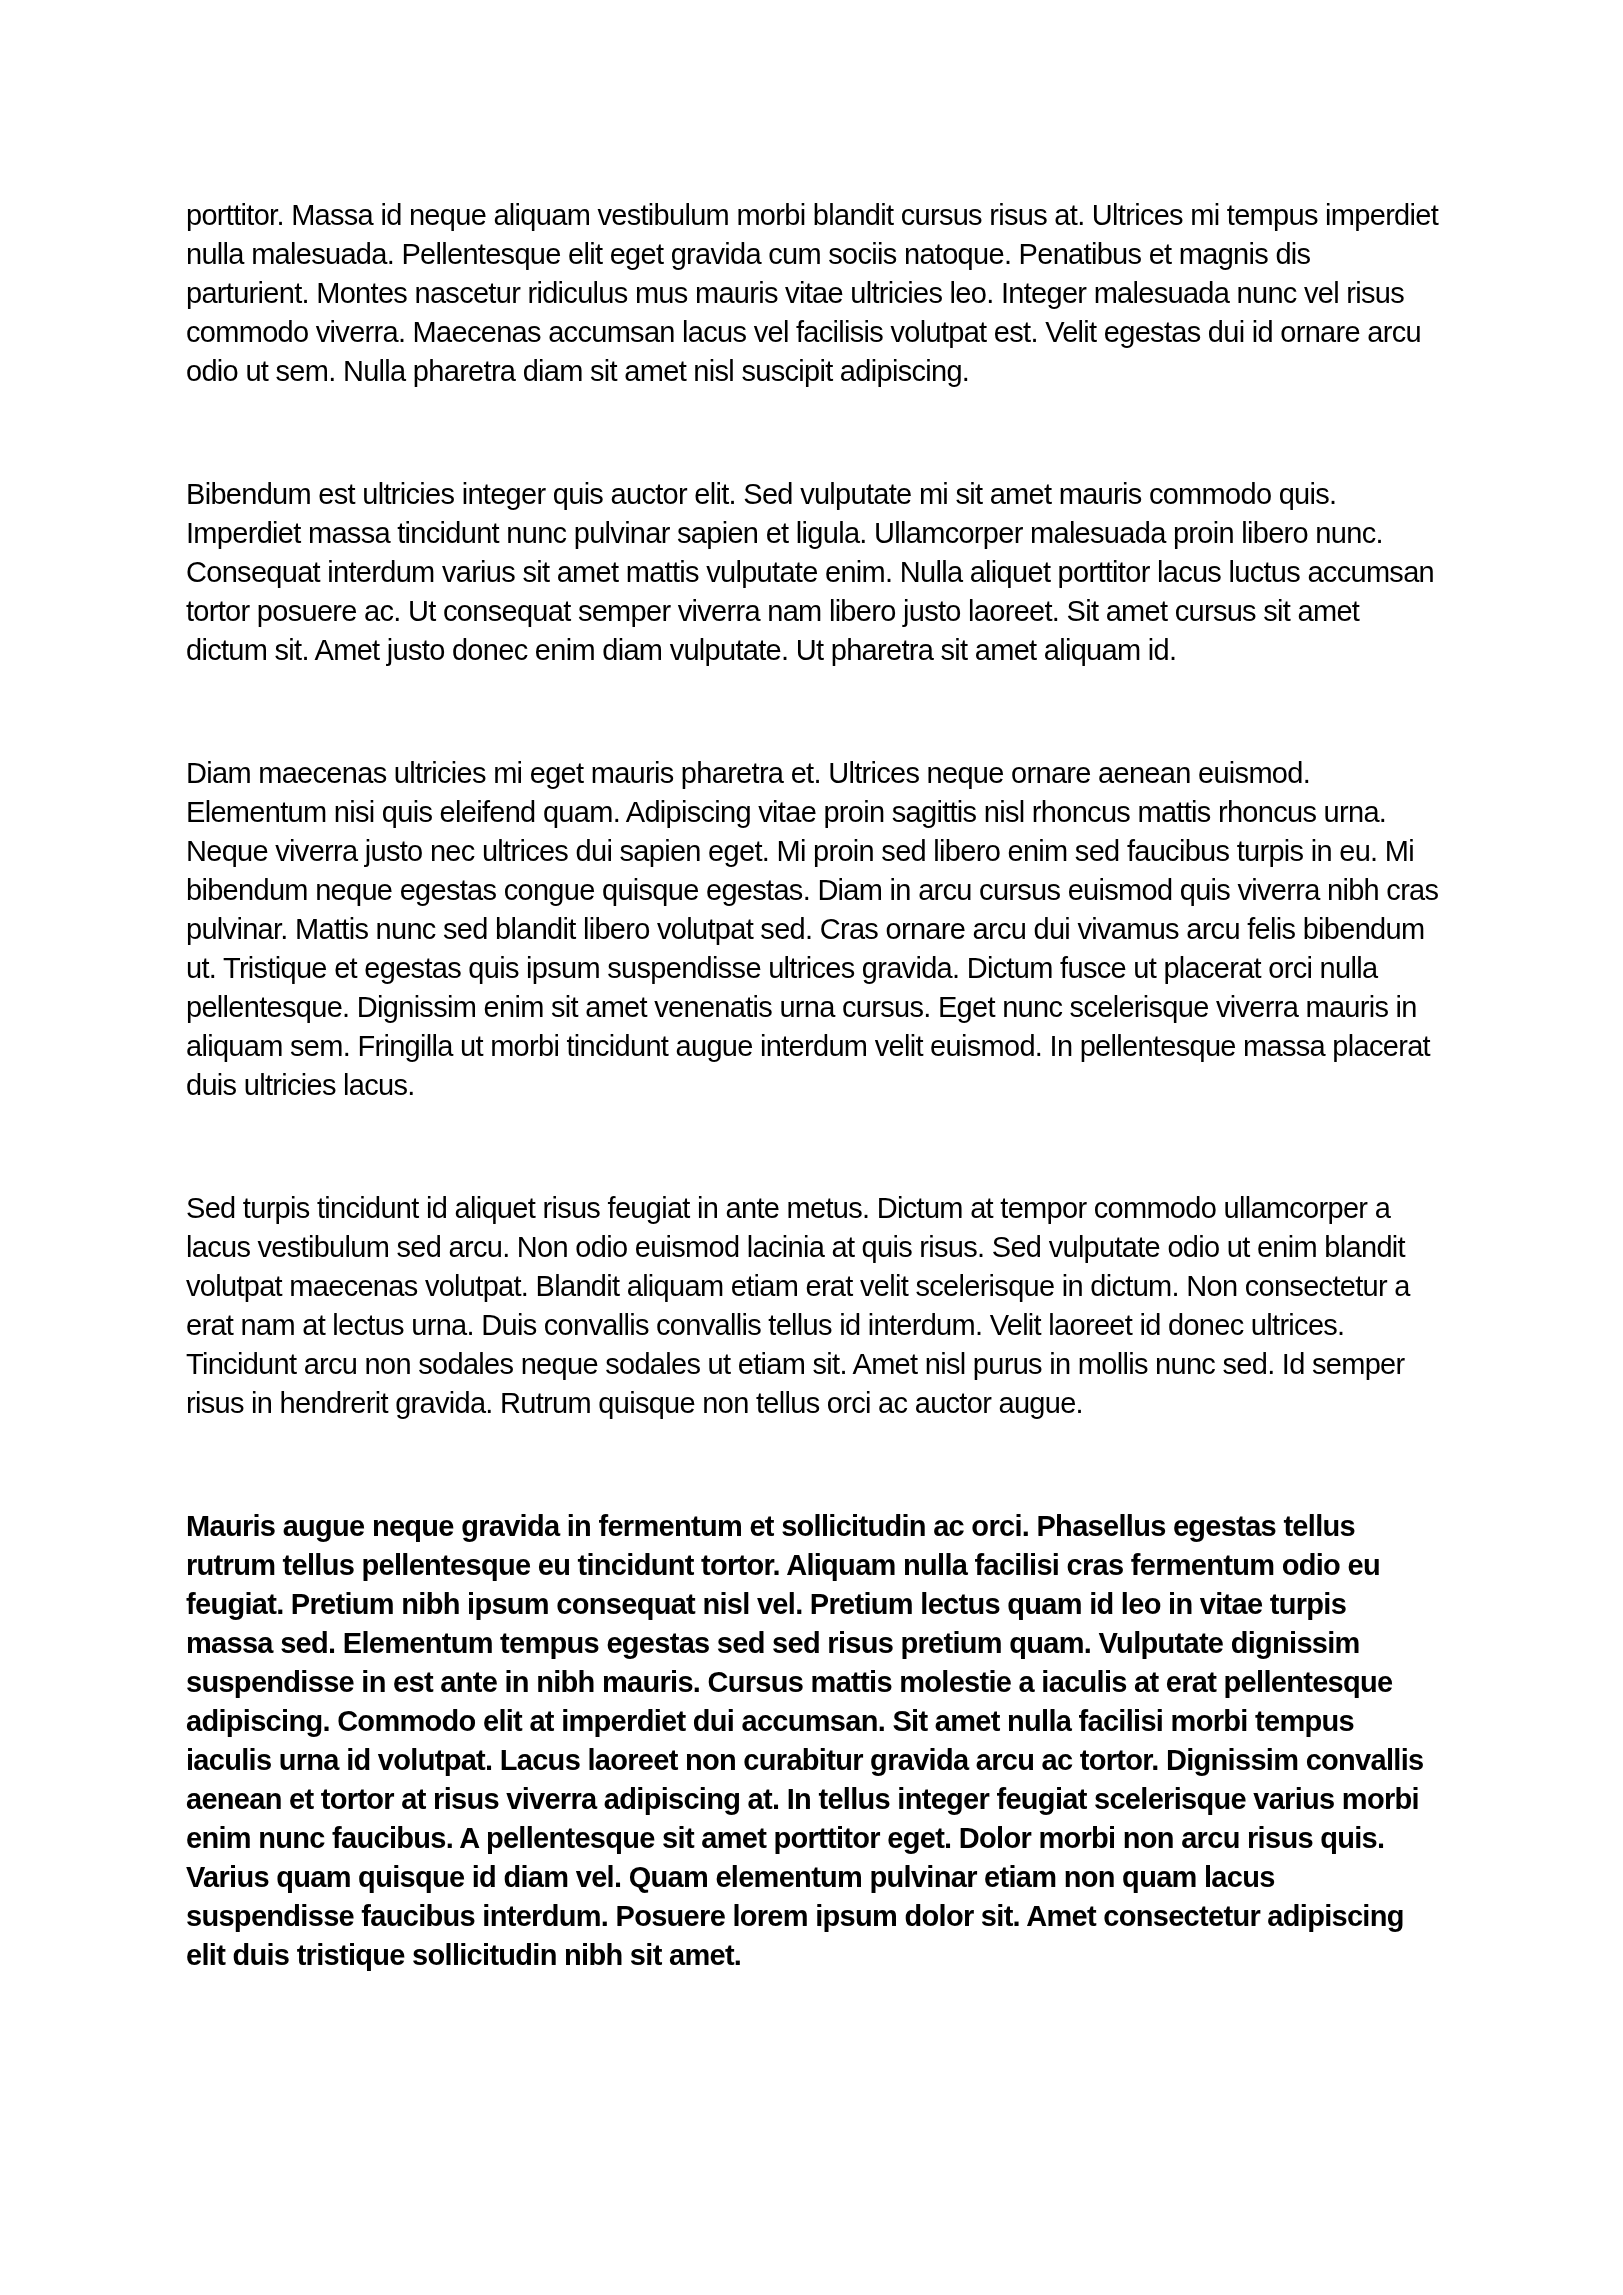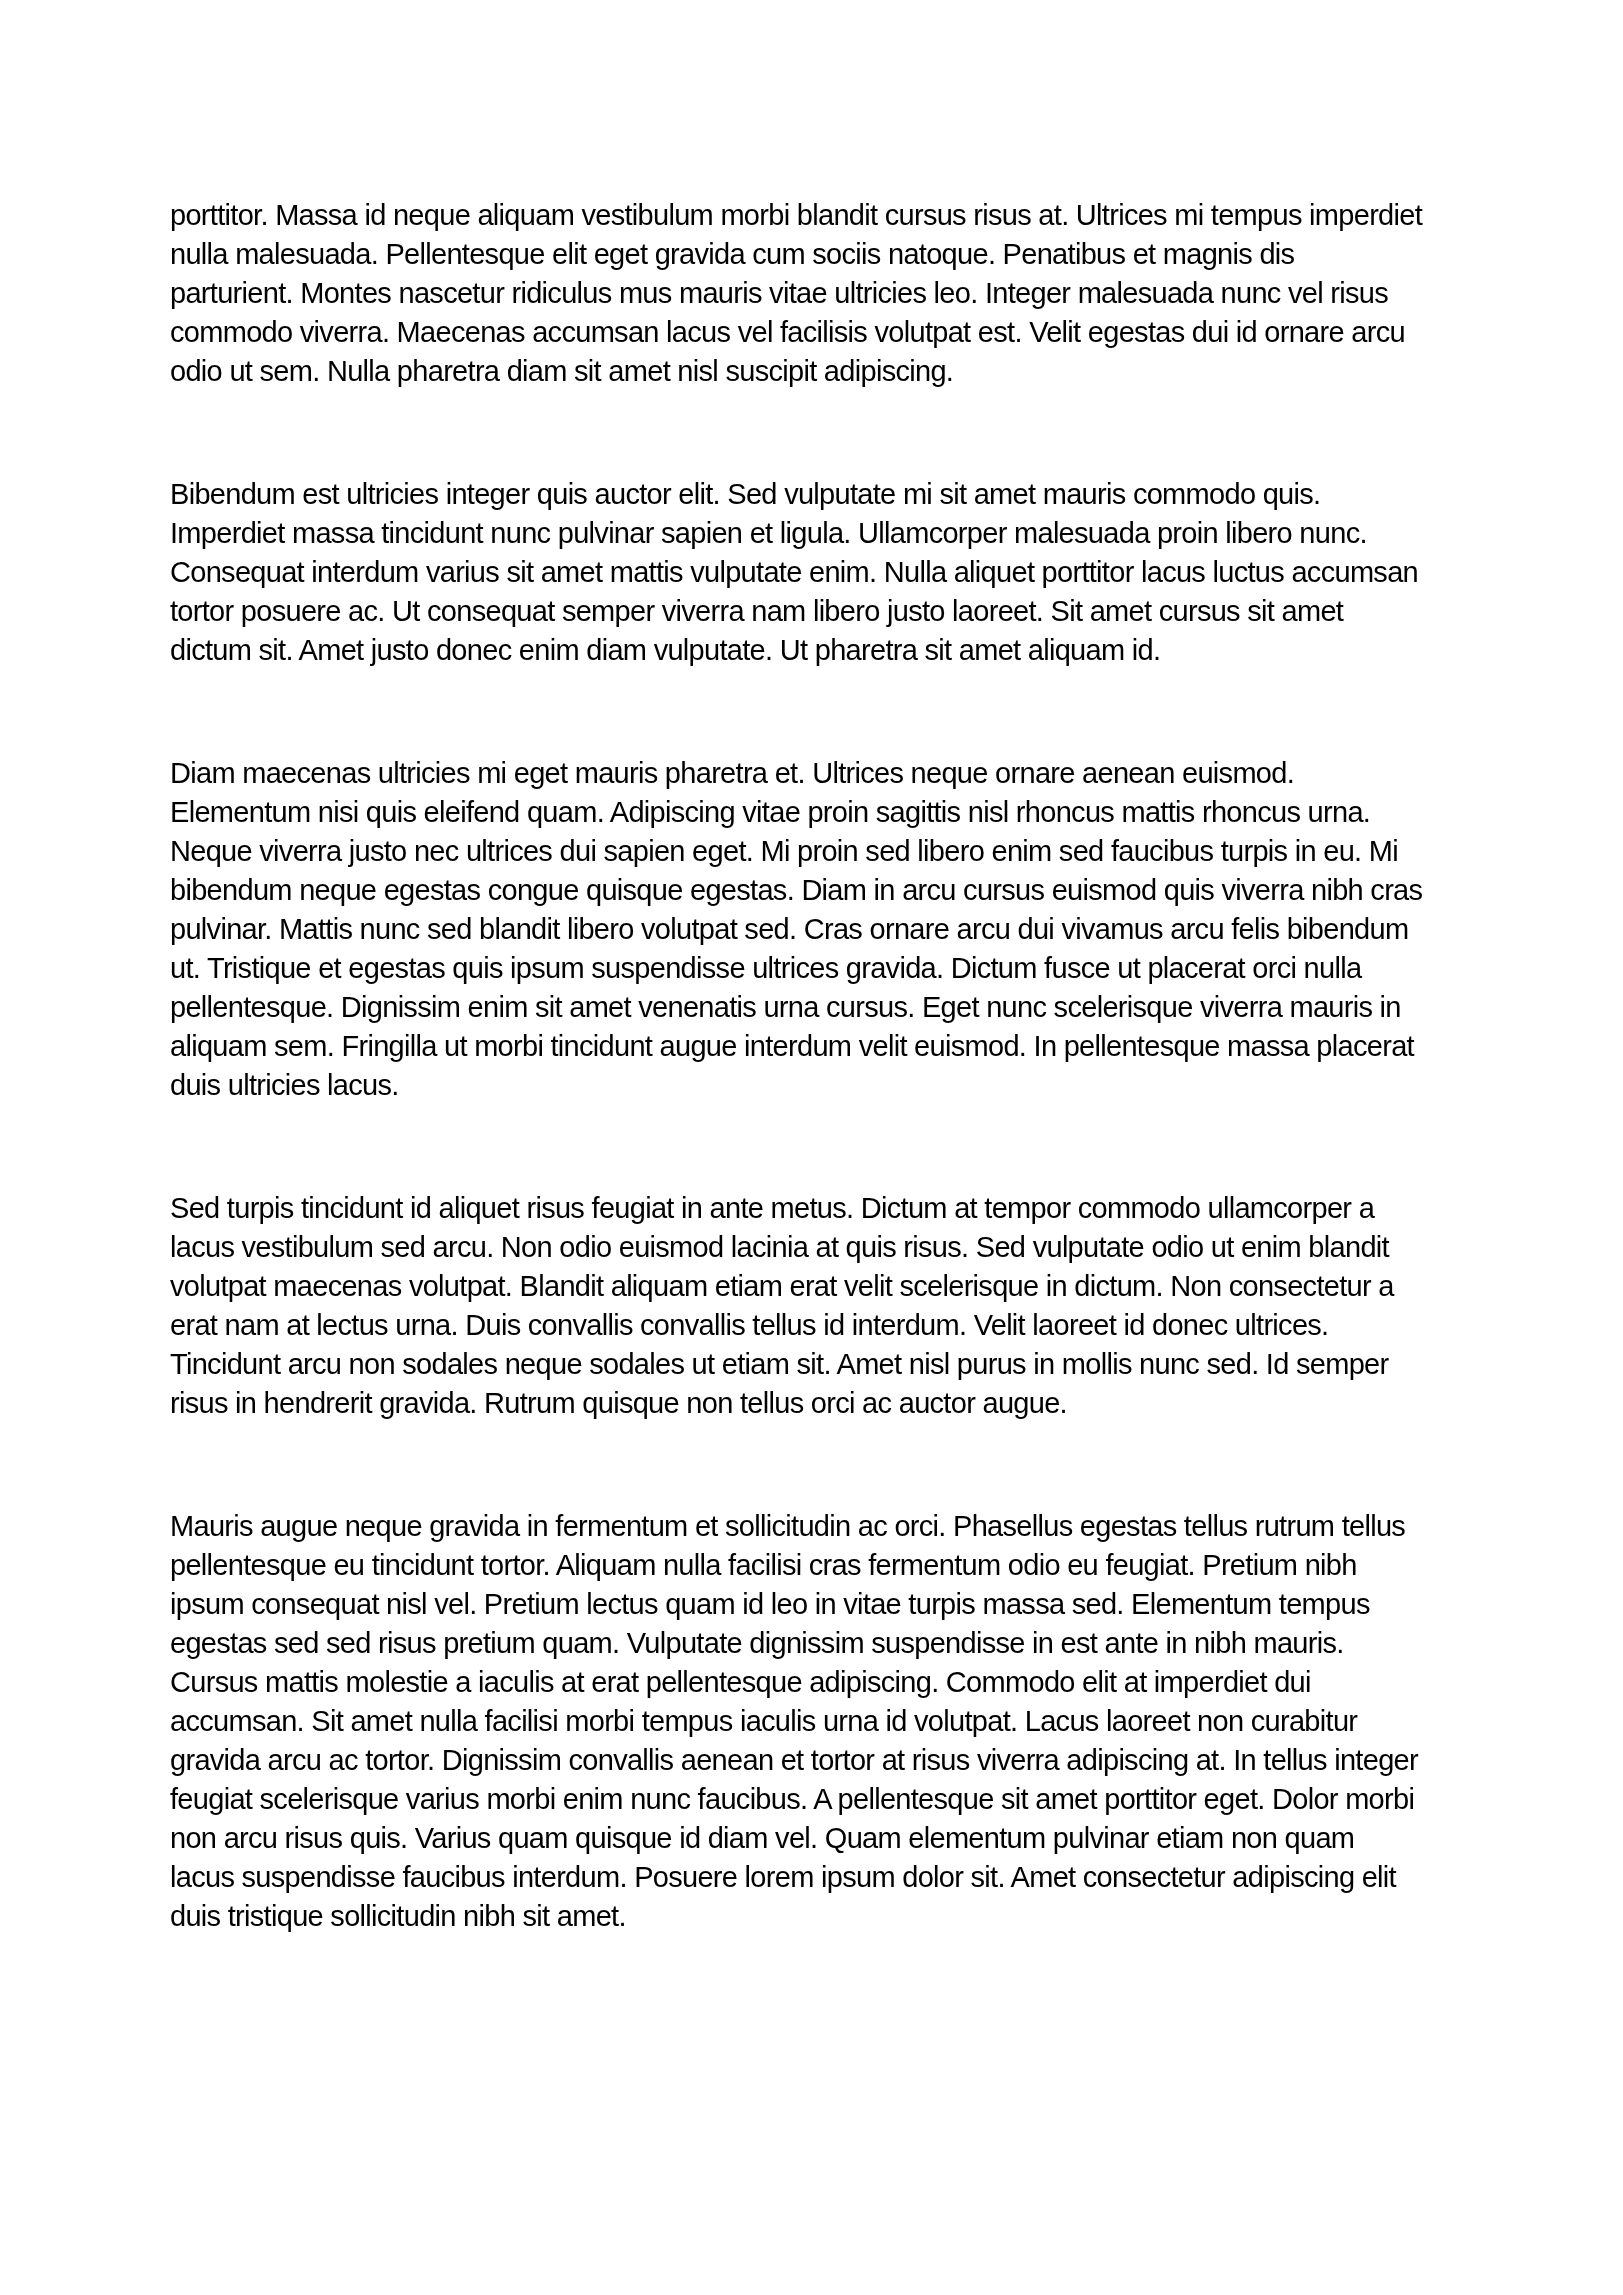--- a/index.html
+++ b/index.html
@@ -9,35 +9,36 @@
   }
   .page {
     position: relative;
     width: 1623px;
     height: 2295px;
     background: #ffffff;
     overflow: hidden;
   }
   .content {
     position: absolute;
-    left: 170px;
+    left: 186px;
     top: 196px;
     width: 1254px;
   }
   .para {
     margin: 0 0 84px 0;
     font-family: "Liberation Sans", sans-serif;
     font-size: 29px;
     line-height: 39px;
     letter-spacing: -0.7px;
     color: #000000;
     text-align: left;
   }
   .para:last-child {
     margin-bottom: 16px;
+    font-weight: bold;
   }
 </style>
 </head>
 <body>
 
 <div class="page">
   <div class="content">
     <p class="para">porttitor. Massa id neque aliquam vestibulum morbi blandit cursus risus at. Ultrices mi tempus imperdiet nulla malesuada. Pellentesque elit eget gravida cum sociis natoque. Penatibus et magnis dis parturient. Montes nascetur ridiculus mus mauris vitae ultricies leo. Integer malesuada nunc vel risus commodo viverra. Maecenas accumsan lacus vel facilisis volutpat est. Velit egestas dui id ornare arcu odio ut sem. Nulla pharetra diam sit amet nisl suscipit adipiscing.</p>
     <p class="para">Bibendum est ultricies integer quis auctor elit. Sed vulputate mi sit amet mauris commodo quis. Imperdiet massa tincidunt nunc pulvinar sapien et ligula. Ullamcorper malesuada proin libero nunc. Consequat interdum varius sit amet mattis vulputate enim. Nulla aliquet porttitor lacus luctus accumsan tortor posuere ac. Ut consequat semper viverra nam libero justo laoreet. Sit amet cursus sit amet dictum sit. Amet justo donec enim diam vulputate. Ut pharetra sit amet aliquam id.</p>
     <p class="para">Diam maecenas ultricies mi eget mauris pharetra et. Ultrices neque ornare aenean euismod. Elementum nisi quis eleifend quam. Adipiscing vitae proin sagittis nisl rhoncus mattis rhoncus urna. Neque viverra justo nec ultrices dui sapien eget. Mi proin sed libero enim sed faucibus turpis in eu. Mi bibendum neque egestas congue quisque egestas. Diam in arcu cursus euismod quis viverra nibh cras pulvinar. Mattis nunc sed blandit libero volutpat sed. Cras ornare arcu dui vivamus arcu felis bibendum ut. Tristique et egestas quis ipsum suspendisse ultrices gravida. Dictum fusce ut placerat orci nulla pellentesque. Dignissim enim sit amet venenatis urna cursus. Eget nunc scelerisque viverra mauris in aliquam sem. Fringilla ut morbi tincidunt augue interdum velit euismod. In pellentesque massa placerat duis ultricies lacus.</p>

